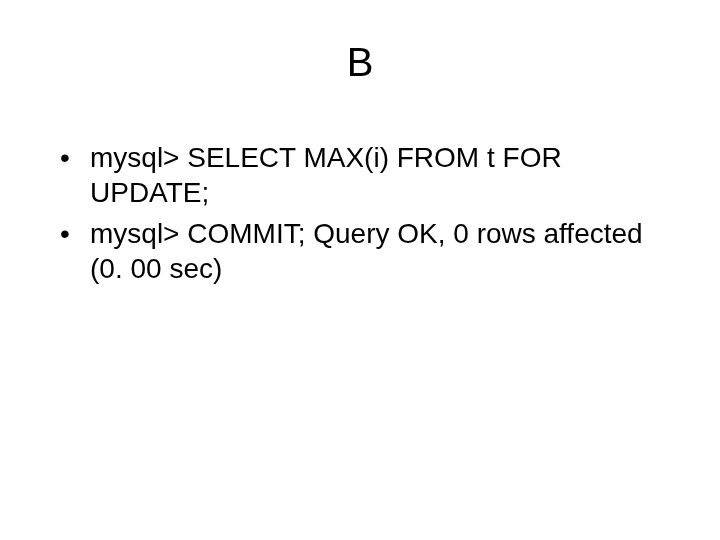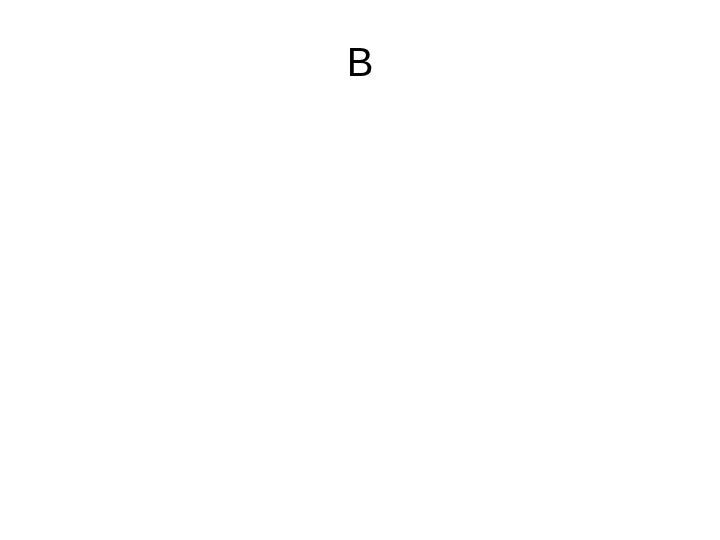--- a/index.html
+++ b/index.html
@@ -41,13 +41,19 @@
     left: 0;
     top: 0;
     font-size: 28px;
   }
 </style>
 </head>
 <body>
 
 <div class="slide">
   <h1 class="title">B</h1>
+  <div class="content">
+    <ul>
+      <li>mysql&gt; SELECT MAX(i) FROM t FOR UPDATE;</li>
+      <li>mysql&gt; COMMIT; Query OK, 0 rows affected (0. 00 sec)</li>
+    </ul>
+  </div>
 </div>
 
 </body></html>

